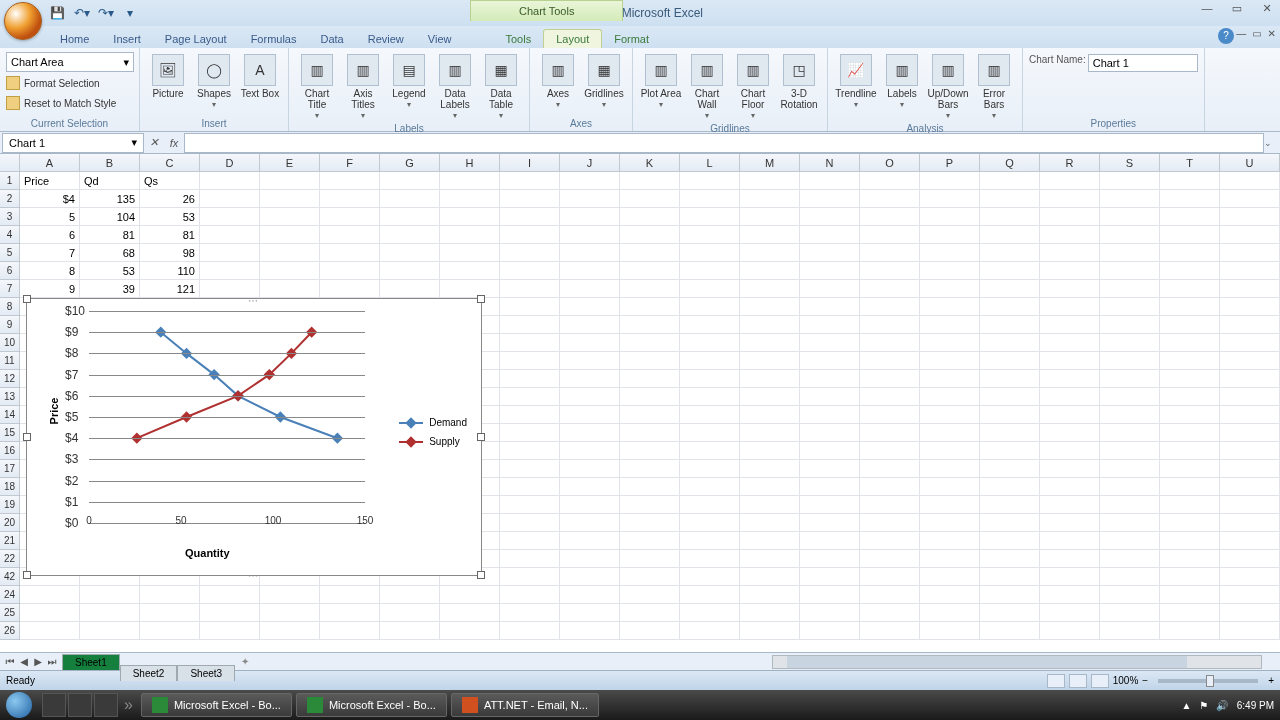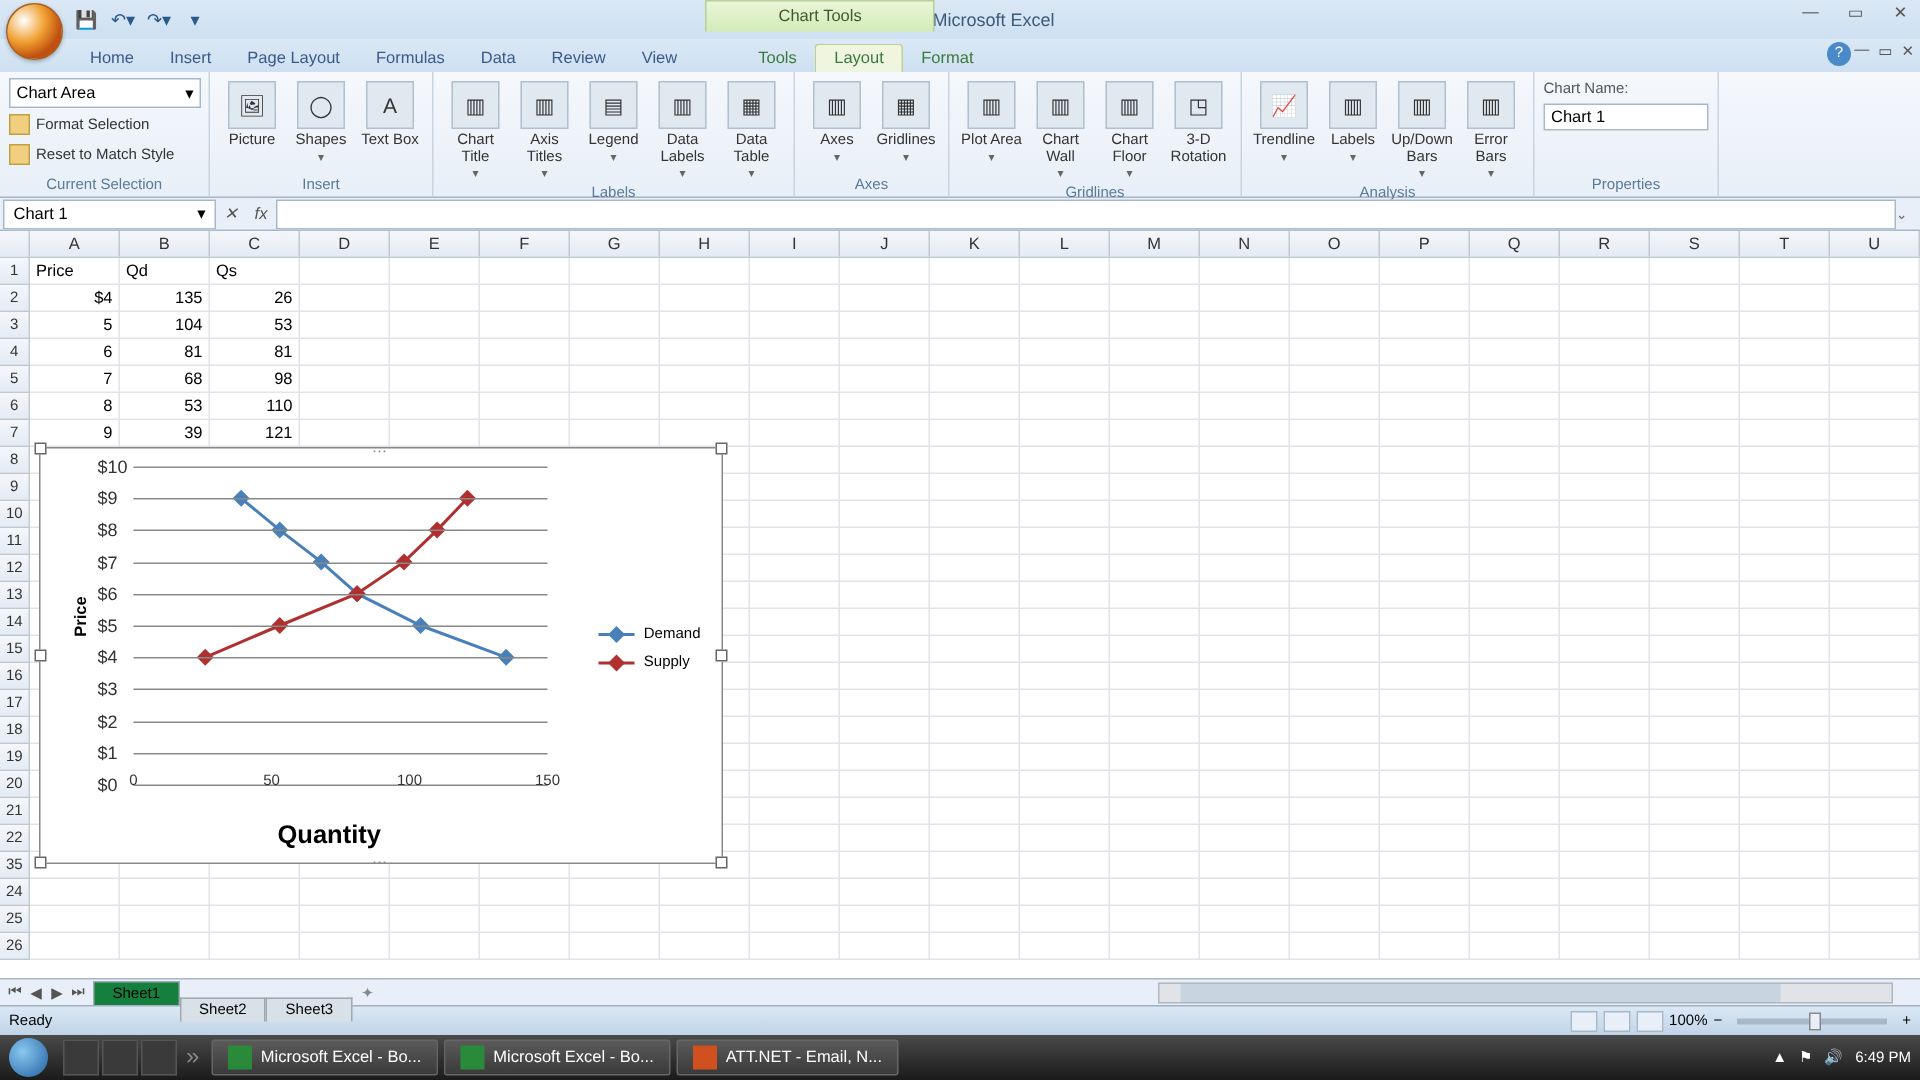--- a/index.html
+++ b/index.html
@@ -64,21 +64,21 @@
 .chart-obj::before, .chart-obj::after { content: "⋯"; position: absolute; left: 50%; transform: translateX(-50%); font-size: 10px; color: #888; letter-spacing: 2px; }
 .chart-obj::before { top: -4px; } .chart-obj::after { bottom: -6px; }
 .chart-handle { position: absolute; width: 8px; height: 8px; background: #fff; border: 1px solid #666; }
 .ch-tl{top:-4px;left:-4px}.ch-tr{top:-4px;right:-4px}.ch-bl{bottom:-4px;left:-4px}.ch-br{bottom:-4px;right:-4px}
 .ch-ml{top:50%;left:-4px;margin-top:-4px}.ch-mr{top:50%;right:-4px;margin-top:-4px}
 .plot-area { position: absolute; left: 62px; top: 12px; width: 276px; height: 212px; }
 .grid-line { position: absolute; left: 0; width: 100%; border-top: 1px solid #888; }
 .y-tick { position: absolute; right: 280px; font-size: 12px; color: #333; transform: translateY(-50%); }
 .x-tick { position: absolute; top: 216px; font-size: 10px; color: #333; transform: translateX(-50%); }
 .y-title { position: absolute; left: 14px; top: 106px; transform: rotate(-90deg); font-size: 11px; font-weight: bold; }
-.x-title { position: absolute; left: 158px; top: 248px; font-size: 17px; font-weight: bold; }
+.x-title { position: absolute; left: 158px; top: 248px; font-size: 11px; font-weight: bold; }
 .legend { position: absolute; right: 14px; top: 118px; font-size: 10px; }
 .leg-item { display: flex; align-items: center; gap: 6px; margin-bottom: 8px; }
 .leg-line { width: 24px; height: 2px; position: relative; }
 .leg-line .m { position: absolute; left: 8px; top: -3px; width: 8px; height: 8px; transform: rotate(45deg); }
 svg.chart-svg { position: absolute; left: 0; top: 0; width: 100%; height: 100%; overflow: visible; }
 
 
 .sheet-tabs-row { height: 18px; background: #e8eff8; display: flex; align-items: center; font-size: 10px; border-top: 1px solid #a8b8c8; position: relative; }
 .sheet-nav { display: flex; gap: 2px; padding: 0 4px; }
 .sheet-nav span { width: 12px; text-align: center; color: #555; cursor: pointer; }
@@ -265,21 +265,21 @@
         </div>
       <div class="rbtn-lg">
           <div class="ico">▥</div>
           <div class="lbl drop">Error
 Bars</div>
         </div>
     </div>
     <div class="ribbon-group-label">Analysis</div>
   </div>
   <div class="ribbon-group prop-group">
-    <div class="ribbon-group-content" style="flex-direction:column;padding-top:4px">
+    <div class="ribbon-group-content" style="flex-direction:row;padding-top:4px">
       <div class="plabel">Chart Name:</div>
       <input value="Chart 1" style="">
     </div>
     <div class="ribbon-group-label">Properties</div>
   </div>
 </div>
 
 <div class="fbar-row">
   <div class="name-box">
       <span>Chart 1</span>
@@ -335,21 +335,21 @@
         <div class="rowh">13</div>
         <div class="rowh">14</div>
         <div class="rowh">15</div>
         <div class="rowh">16</div>
         <div class="rowh">17</div>
         <div class="rowh">18</div>
         <div class="rowh">19</div>
         <div class="rowh">20</div>
         <div class="rowh">21</div>
         <div class="rowh">22</div>
-        <div class="rowh">35</div>
+        <div class="rowh">42</div>
         <div class="rowh">24</div>
         <div class="rowh">25</div>
         <div class="rowh">26</div>
       </div>
     <div class="cells" id="cells">
         <div class="cell-row">
           <div class="cell">Price</div>
           <div class="cell">Qd</div>
           <div class="cell">Qs</div>
           <div class="cell"></div>

